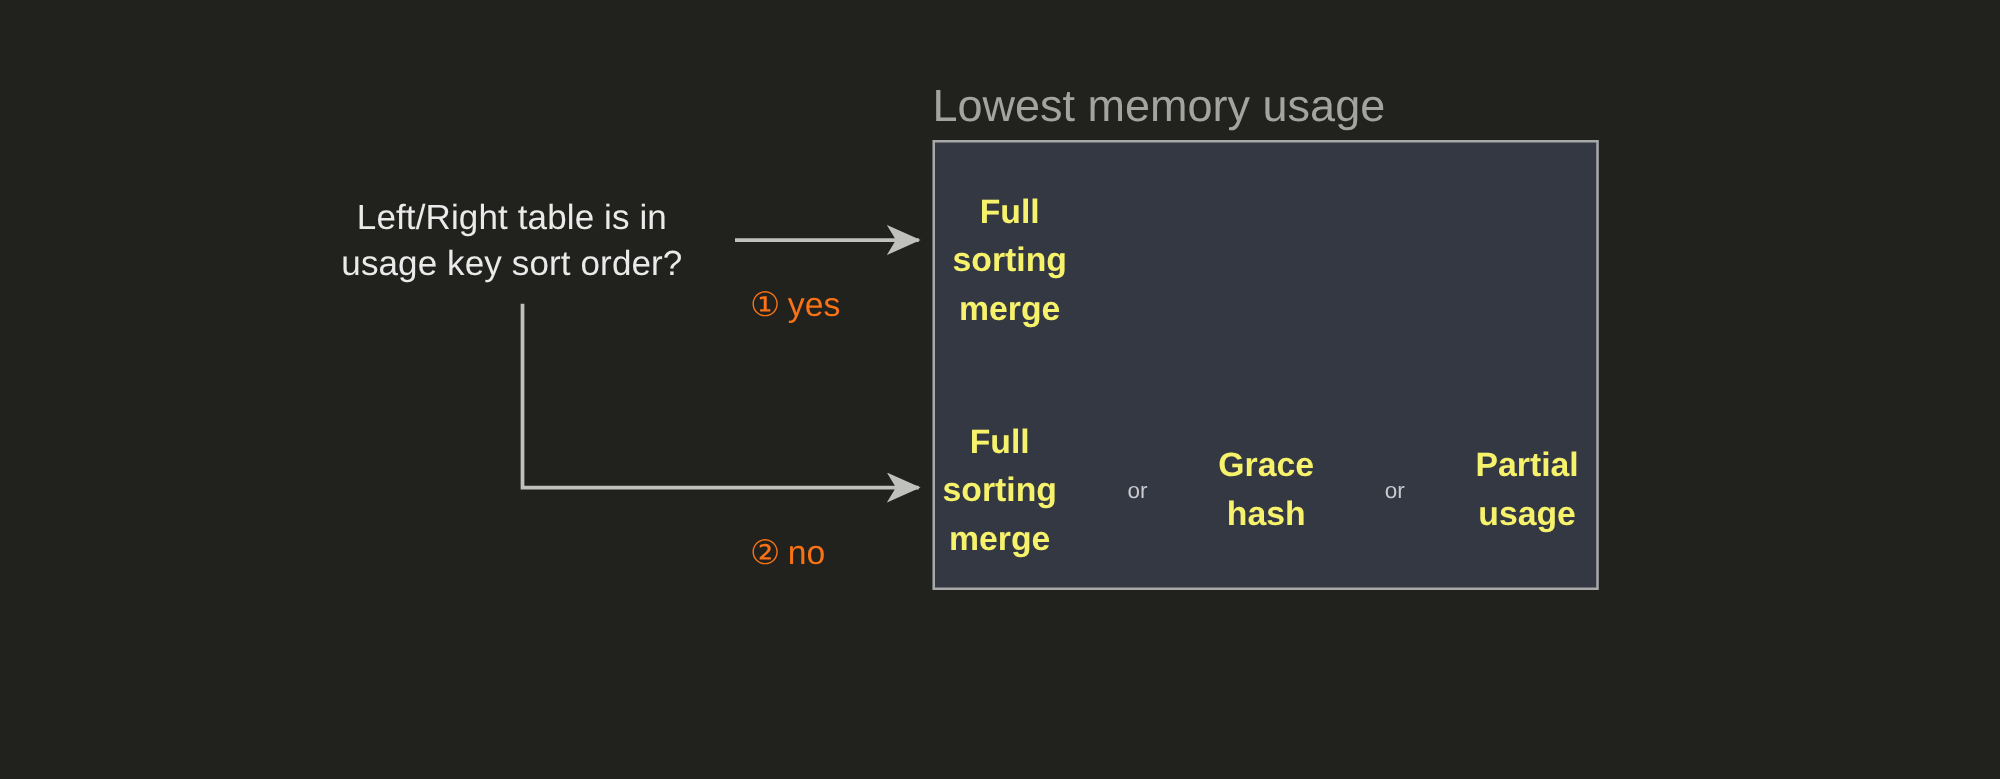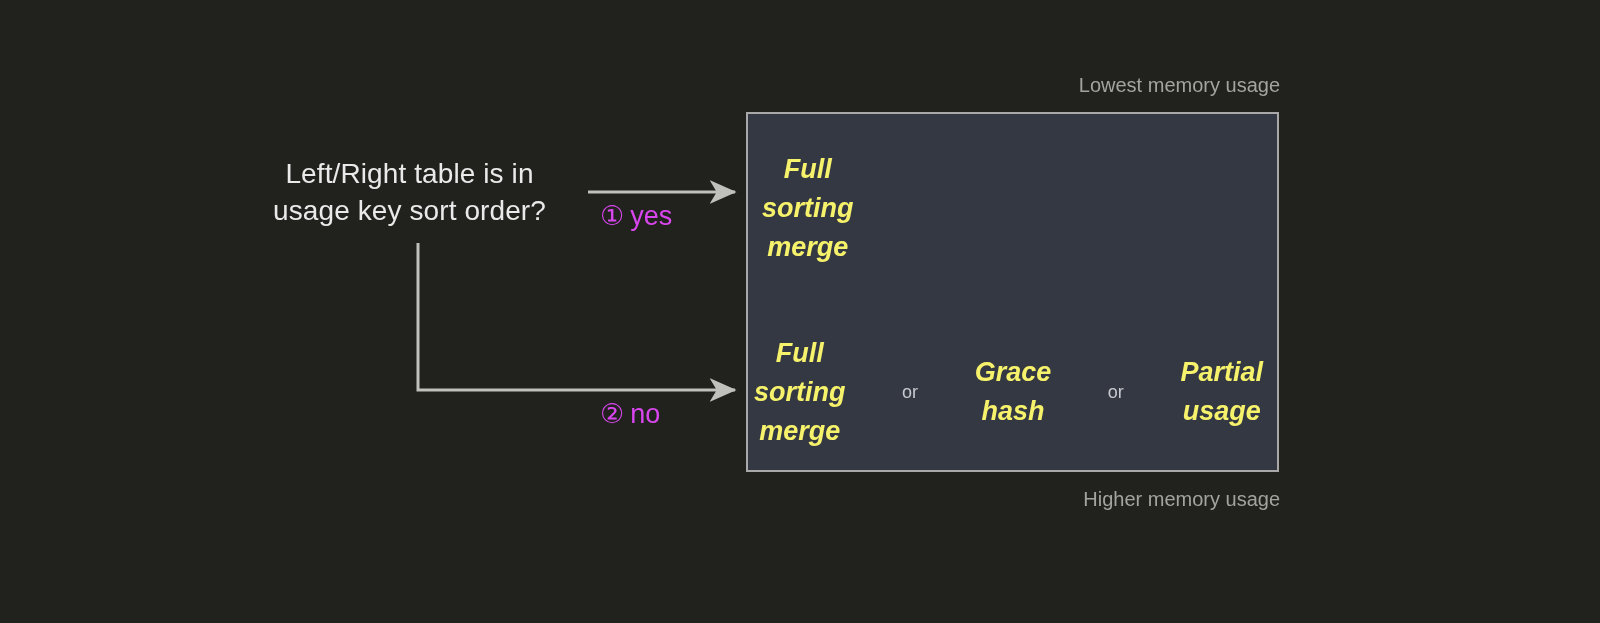--- a/index.html
+++ b/index.html
@@ -36,40 +36,41 @@
     left: 0;
     top: 0;
     width: 1600px;
     height: 623px;
     pointer-events: none;
   }
 
   
   .branch-label {
     position: absolute;
-    color: #d946ef;
+    color: #f97316;
     font-size: 27px;
     line-height: 32px;
     white-space: nowrap;
+    margin-top: 28px;
   }
   .branch-label .num {
     font-size: 27px;
     margin-right: 6px;
   }
   .label-yes { left: 600px; top: 200px; }
   .label-no  { left: 600px; top: 398px; }
 
   
   .caption {
     position: absolute;
     width: 534px;
     left: 746px;
-    text-align: right;
+    text-align: left;
     color: #a3a39f;
-    font-size: 20px;
+    font-size: 36px;
     line-height: 34px;
     white-space: nowrap;
   }
   .caption-top    { top: 68px; }
   .caption-bottom { top: 482px; }
 
   
   .optbox {
     position: absolute;
     left: 746px;
@@ -94,21 +95,20 @@
   .opt-row-2 { top: 208px; height: 140px; justify-content: space-between; }
 
   .opt {
     color: #f7f26b;
     font-weight: bold;
     font-size: 27px;
     line-height: 39px;
     text-align: center;
     white-space: pre-line;
     flex: 0 0 auto;
-    font-style: italic;
   }
   .opt-row-1 .opt { margin-left: 8px; }
 
   .or {
     color: #c9c9cf;
     font-size: 18px;
     font-weight: normal;
     flex: 0 0 auto;
     padding: 0 4px;
   }
@@ -157,15 +157,14 @@
       <div class="or">or</div>
       <div class="opt">Grace
 hash</div>
       <div class="or">or</div>
       <div class="opt">Partial
 usage</div>
     </div>
 
   </div>
 
-  <div class="caption caption-bottom">Higher memory usage</div>
 
 </div>
 
 </body></html>

